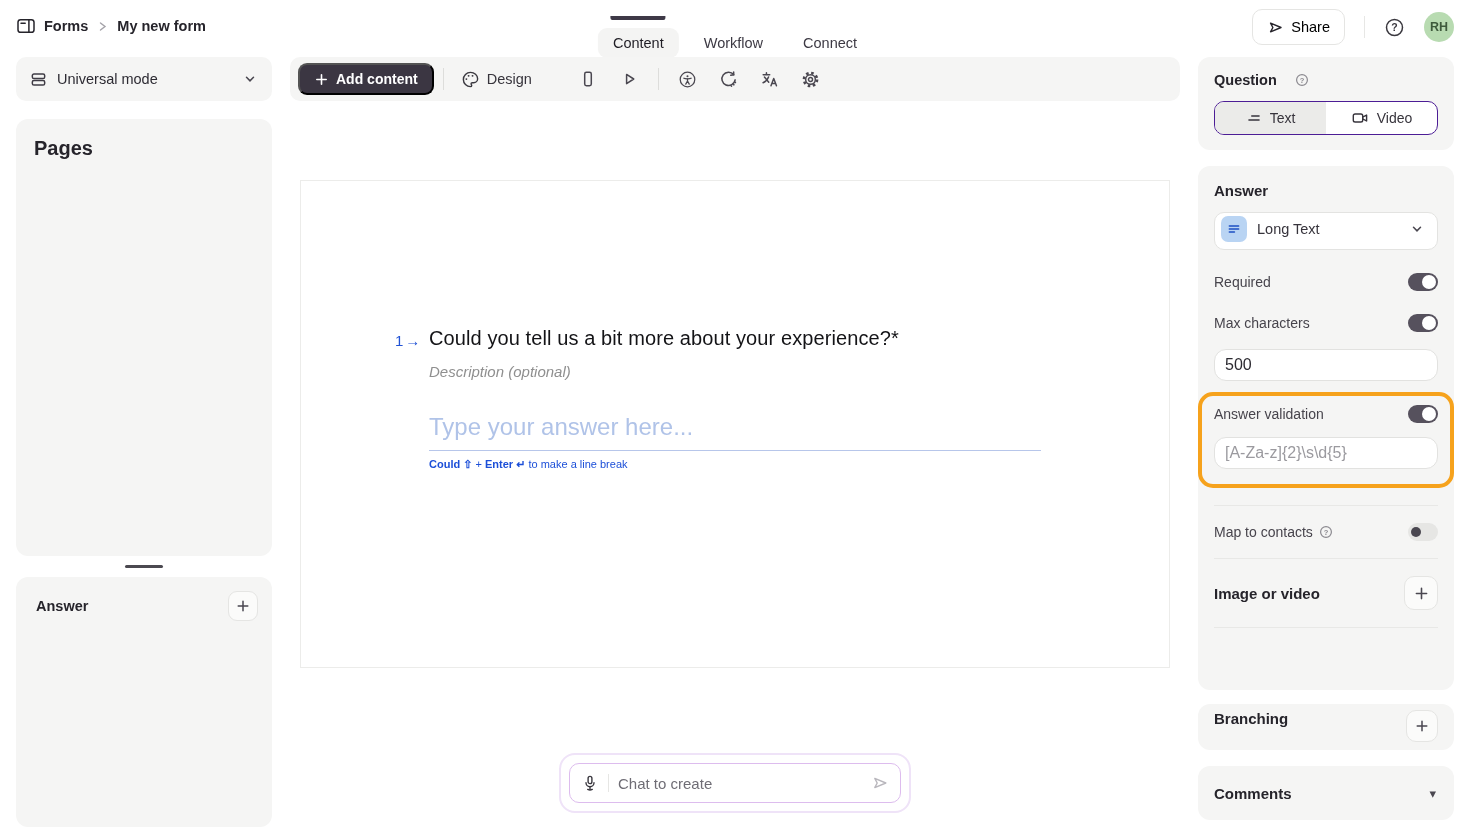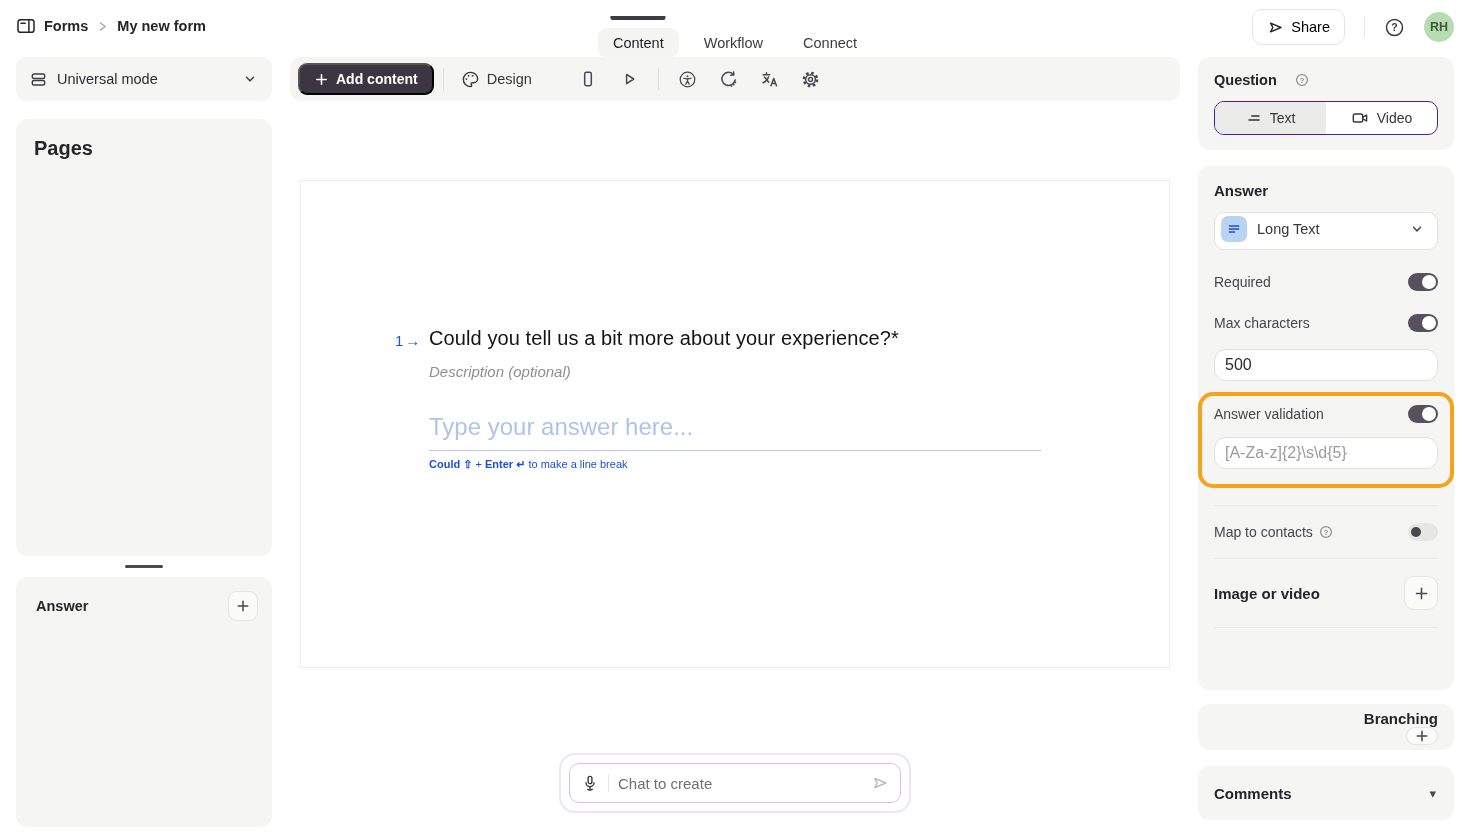--- a/index.html
+++ b/index.html
@@ -86,21 +86,21 @@
   .toggle.off { background:#e6e6e4; }
   .toggle.off::after { content:""; position:absolute; left:3px; top:4px; width:10px; height:10px; border-radius:50%; background:#4a4750; }
   .text-input { margin-top:17px; width:100%; height:32px; background:#fff; border:1px solid #e2e2e0; border-radius:12px; padding:8px 10px; font-size:16px; color:#2c2a31; font-family:inherit; outline:none; }
   .validation-wrap { position:relative; margin:11px -16px 0; padding:9px 12px 15px; border:4px solid #f6a21c; border-radius:15px; }
   .validation-wrap .row { margin-top:0; }
   .validation-wrap .text-input { margin-top:14px; color:#9b9a9f; }
   .hdiv { height:1px; background:#e8e8e6; margin:17px 0; }
   .media-row { display:flex; align-items:center; justify-content:space-between; }
   .strong-label { font-size:15px; font-weight:700; color:#26242b; }
   .sq-btn-lg { width:34px; height:34px; border:1px solid #e5e5e3; border-radius:10px; background:#fbfbfa; display:grid; place-items:center; }
-  .card-branching { height:46px; margin-bottom:16px; padding:6px 16px; display:flex; align-items:flex-end; justify-content:space-between;flex-direction:column; }
+  .card-branching { height:46px; margin-bottom:16px; padding:6px 16px; display:flex; align-items:flex-start; justify-content:space-between; }
   .card-comments { height:54px; padding:0 18px 0 16px; display:flex; align-items:center; justify-content:space-between; }
   .caret { font-size:13px; color:#4a4750; }
 </style>
 </head>
 <body>
 
 <div class="breadcrumb">
   <span>
     <svg width="20" height="20" viewBox="0 0 20 20" fill="none" stroke="#26242b" stroke-width="1.5" stroke-linecap="round">
       <rect x="2" y="3.7" width="16" height="12.6" rx="2.6"></rect>

